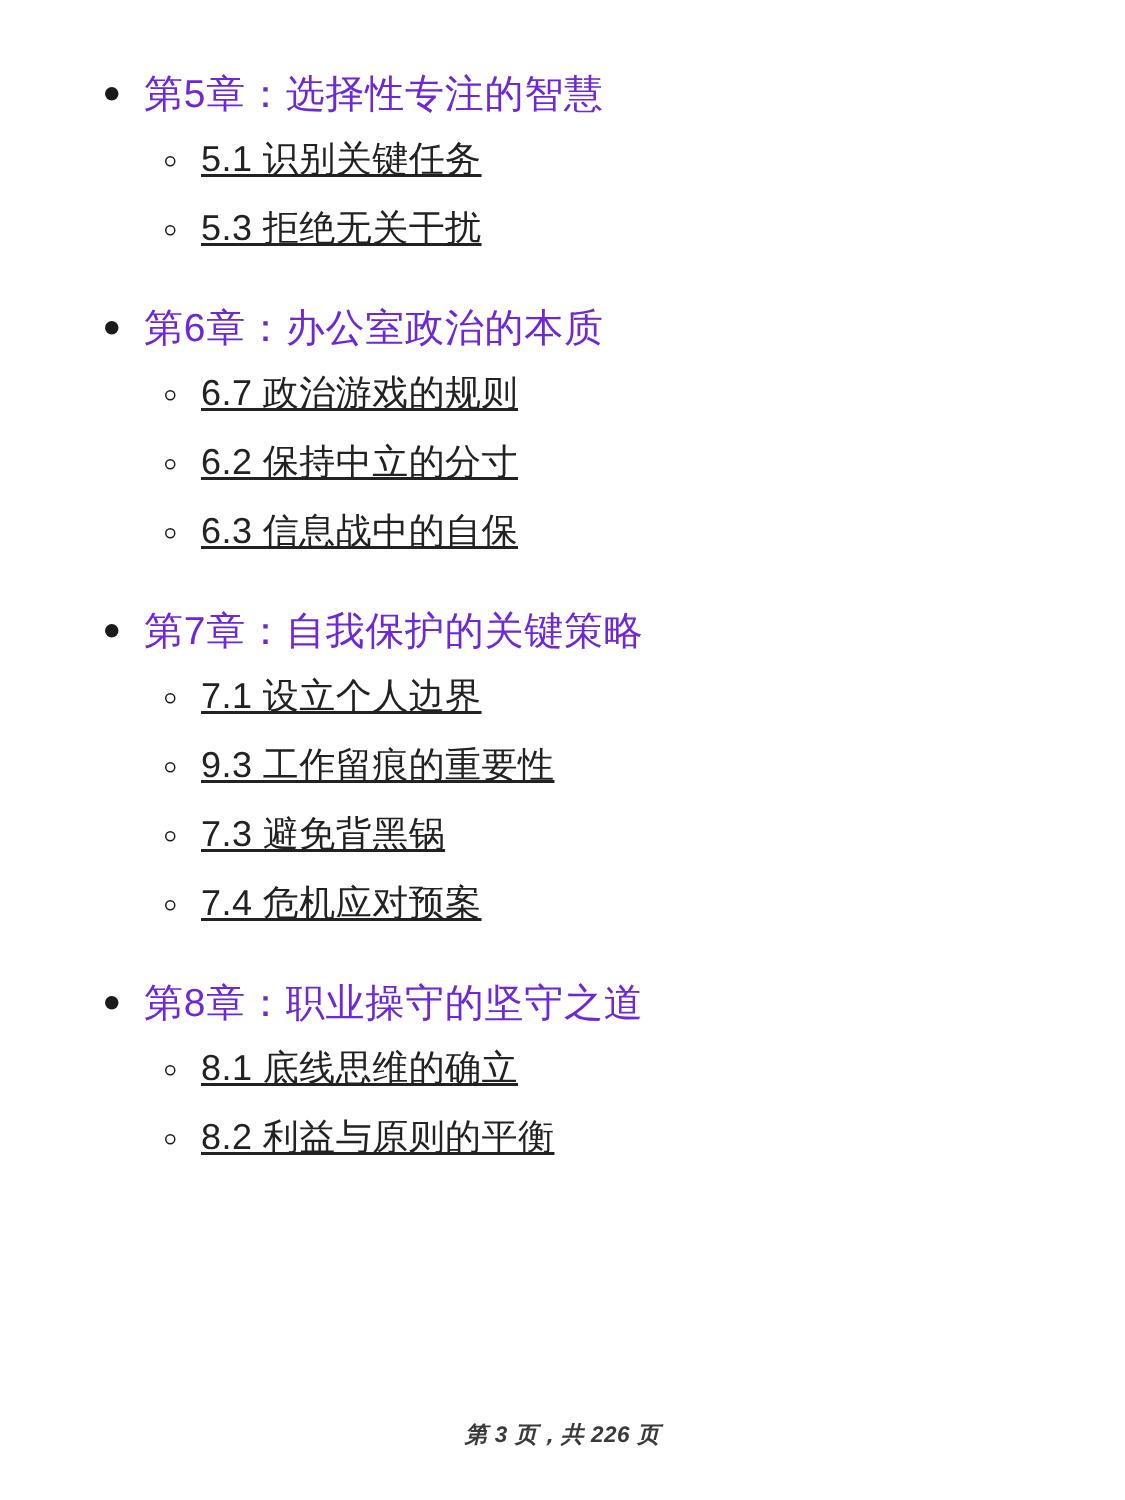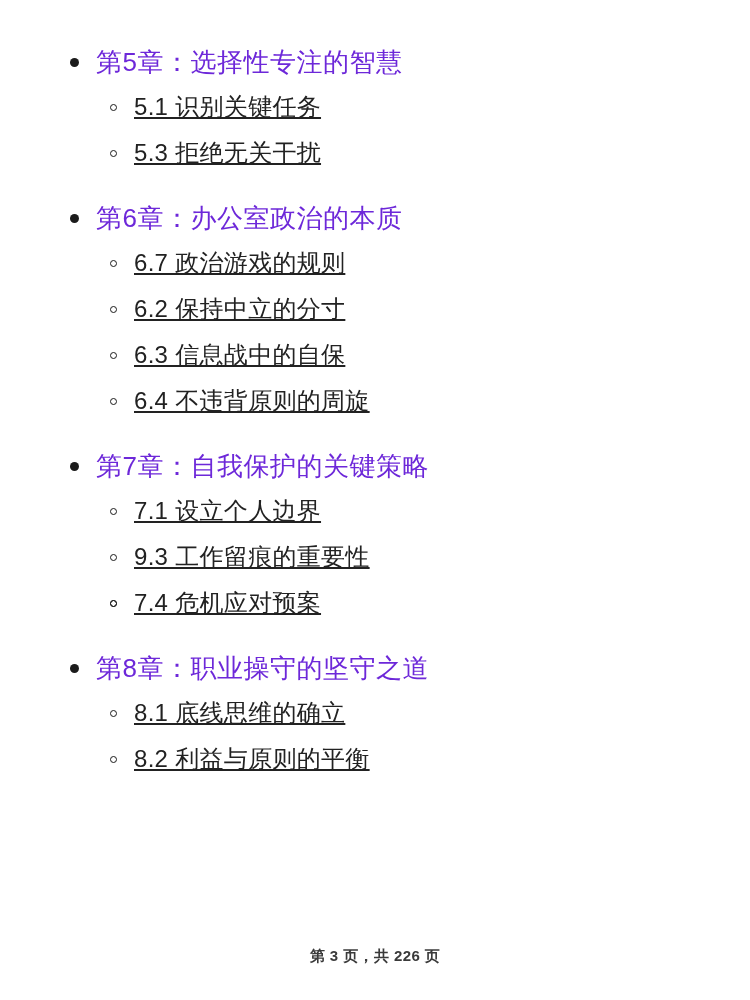--- a/index.html
+++ b/index.html
@@ -78,44 +78,44 @@
   .footer {
     position: absolute;
     left: 0;
     right: 0;
     bottom: 34px;
     text-align: center;
     font-size: 15px;
     font-weight: bold;
     color: #3a3a3a;
     letter-spacing: 0.4px;
+    font-style: italic;
   }
 </style>
 </head>
 <body>
 
 <div class="page">
   <ul class="toc-list" id="toc-root">
       <li class="chapter"><span class="bullet"></span><span class="chapter-title-text">第5章：选择性专注的智慧</span></li>
       <ul class="section-list">
         <li class="section"><span class="bullet-hollow"></span><span class="section-title-text">5.1 识别关键任务</span></li>
         <li class="section"><span class="bullet-hollow"></span><span class="section-title-text">5.3 拒绝无关干扰</span></li>
       </ul>
       <li class="chapter"><span class="bullet"></span><span class="chapter-title-text">第6章：办公室政治的本质</span></li>
       <ul class="section-list">
         <li class="section"><span class="bullet-hollow"></span><span class="section-title-text">6.7 政治游戏的规则</span></li>
         <li class="section"><span class="bullet-hollow"></span><span class="section-title-text">6.2 保持中立的分寸</span></li>
         <li class="section"><span class="bullet-hollow"></span><span class="section-title-text">6.3 信息战中的自保</span></li>
-        <li class="section"><span class="bullet-hollow"></span><span class="section-title-text">6.4 不违背原则的周旋</span></li>
       </ul>
       <li class="chapter"><span class="bullet"></span><span class="chapter-title-text">第7章：自我保护的关键策略</span></li>
       <ul class="section-list">
         <li class="section"><span class="bullet-hollow"></span><span class="section-title-text">7.1 设立个人边界</span></li>
         <li class="section"><span class="bullet-hollow"></span><span class="section-title-text">9.3 工作留痕的重要性</span></li>
-        <li class="section"><span class="bullet-hollow"></span></li>
+        <li class="section"><span class="bullet-hollow"></span><span class="section-title-text">7.3 避免背黑锅</span></li>
         <li class="section"><span class="bullet-hollow"></span><span class="section-title-text">7.4 危机应对预案</span></li>
       </ul>
       <li class="chapter"><span class="bullet"></span><span class="chapter-title-text">第8章：职业操守的坚守之道</span></li>
       <ul class="section-list">
         <li class="section"><span class="bullet-hollow"></span><span class="section-title-text">8.1 底线思维的确立</span></li>
         <li class="section"><span class="bullet-hollow"></span><span class="section-title-text">8.2 利益与原则的平衡</span></li>
       </ul>
     </ul>
   <div class="footer">第 3 页，共 226 页</div>
 </div>

